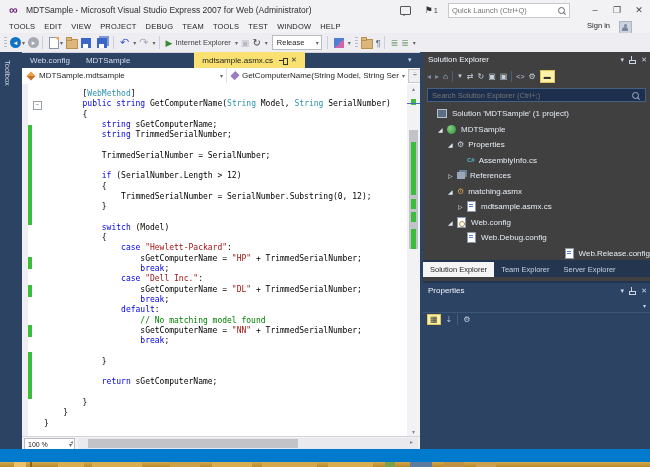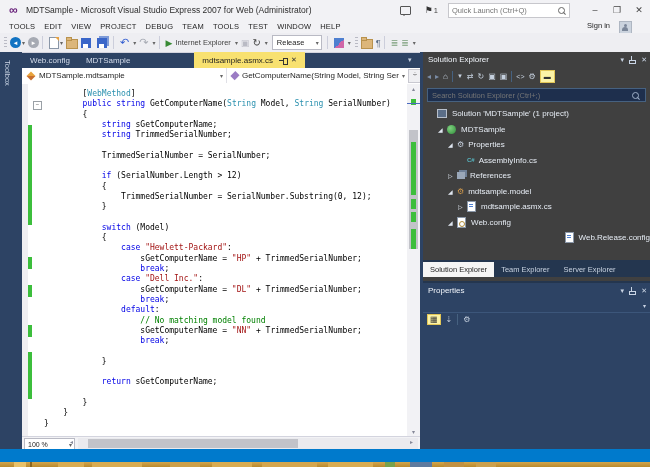--- a/index.html
+++ b/index.html
@@ -376,31 +376,36 @@
           <span class="tlabel">AssemblyInfo.cs</span>
         </div>
         <div class="trow" style="padding-left: 25px;">
           <span class="arrow">▷</span>
           <span class="ic ic-references"></span>
           <span class="tlabel">References</span>
         </div>
         <div class="trow" style="padding-left: 25px;">
           <span class="arrow">◢</span>
           <span class="ic ic-asmx">⚙</span>
-          <span class="tlabel">mdtsample.model</span>
+          <span class="tlabel">matching.asmx</span>
         </div>
         <div class="trow" style="padding-left: 35px;">
           <span class="arrow">▷</span>
           <span class="ic ic-codefile"></span>
           <span class="tlabel">mdtsample.asmx.cs</span>
         </div>
         <div class="trow" style="padding-left: 25px;">
           <span class="arrow">◢</span>
           <span class="ic ic-config"></span>
           <span class="tlabel">Web.config</span>
+        </div>
+        <div class="trow" style="padding-left: 35px;">
+          <span class="arrow"></span>
+          <span class="ic ic-config-file"></span>
+          <span class="tlabel">Web.Debug.config</span>
         </div>
         <div class="trow" style="padding-left: 35px; justify-content: flex-end;">
           <span class="arrow"></span>
           <span class="ic ic-config-file"></span>
           <span class="tlabel">Web.Release.config</span>
         </div>
       </div>
 
     <div class="setabs">
       <span class="setab active">Solution Explorer</span>

